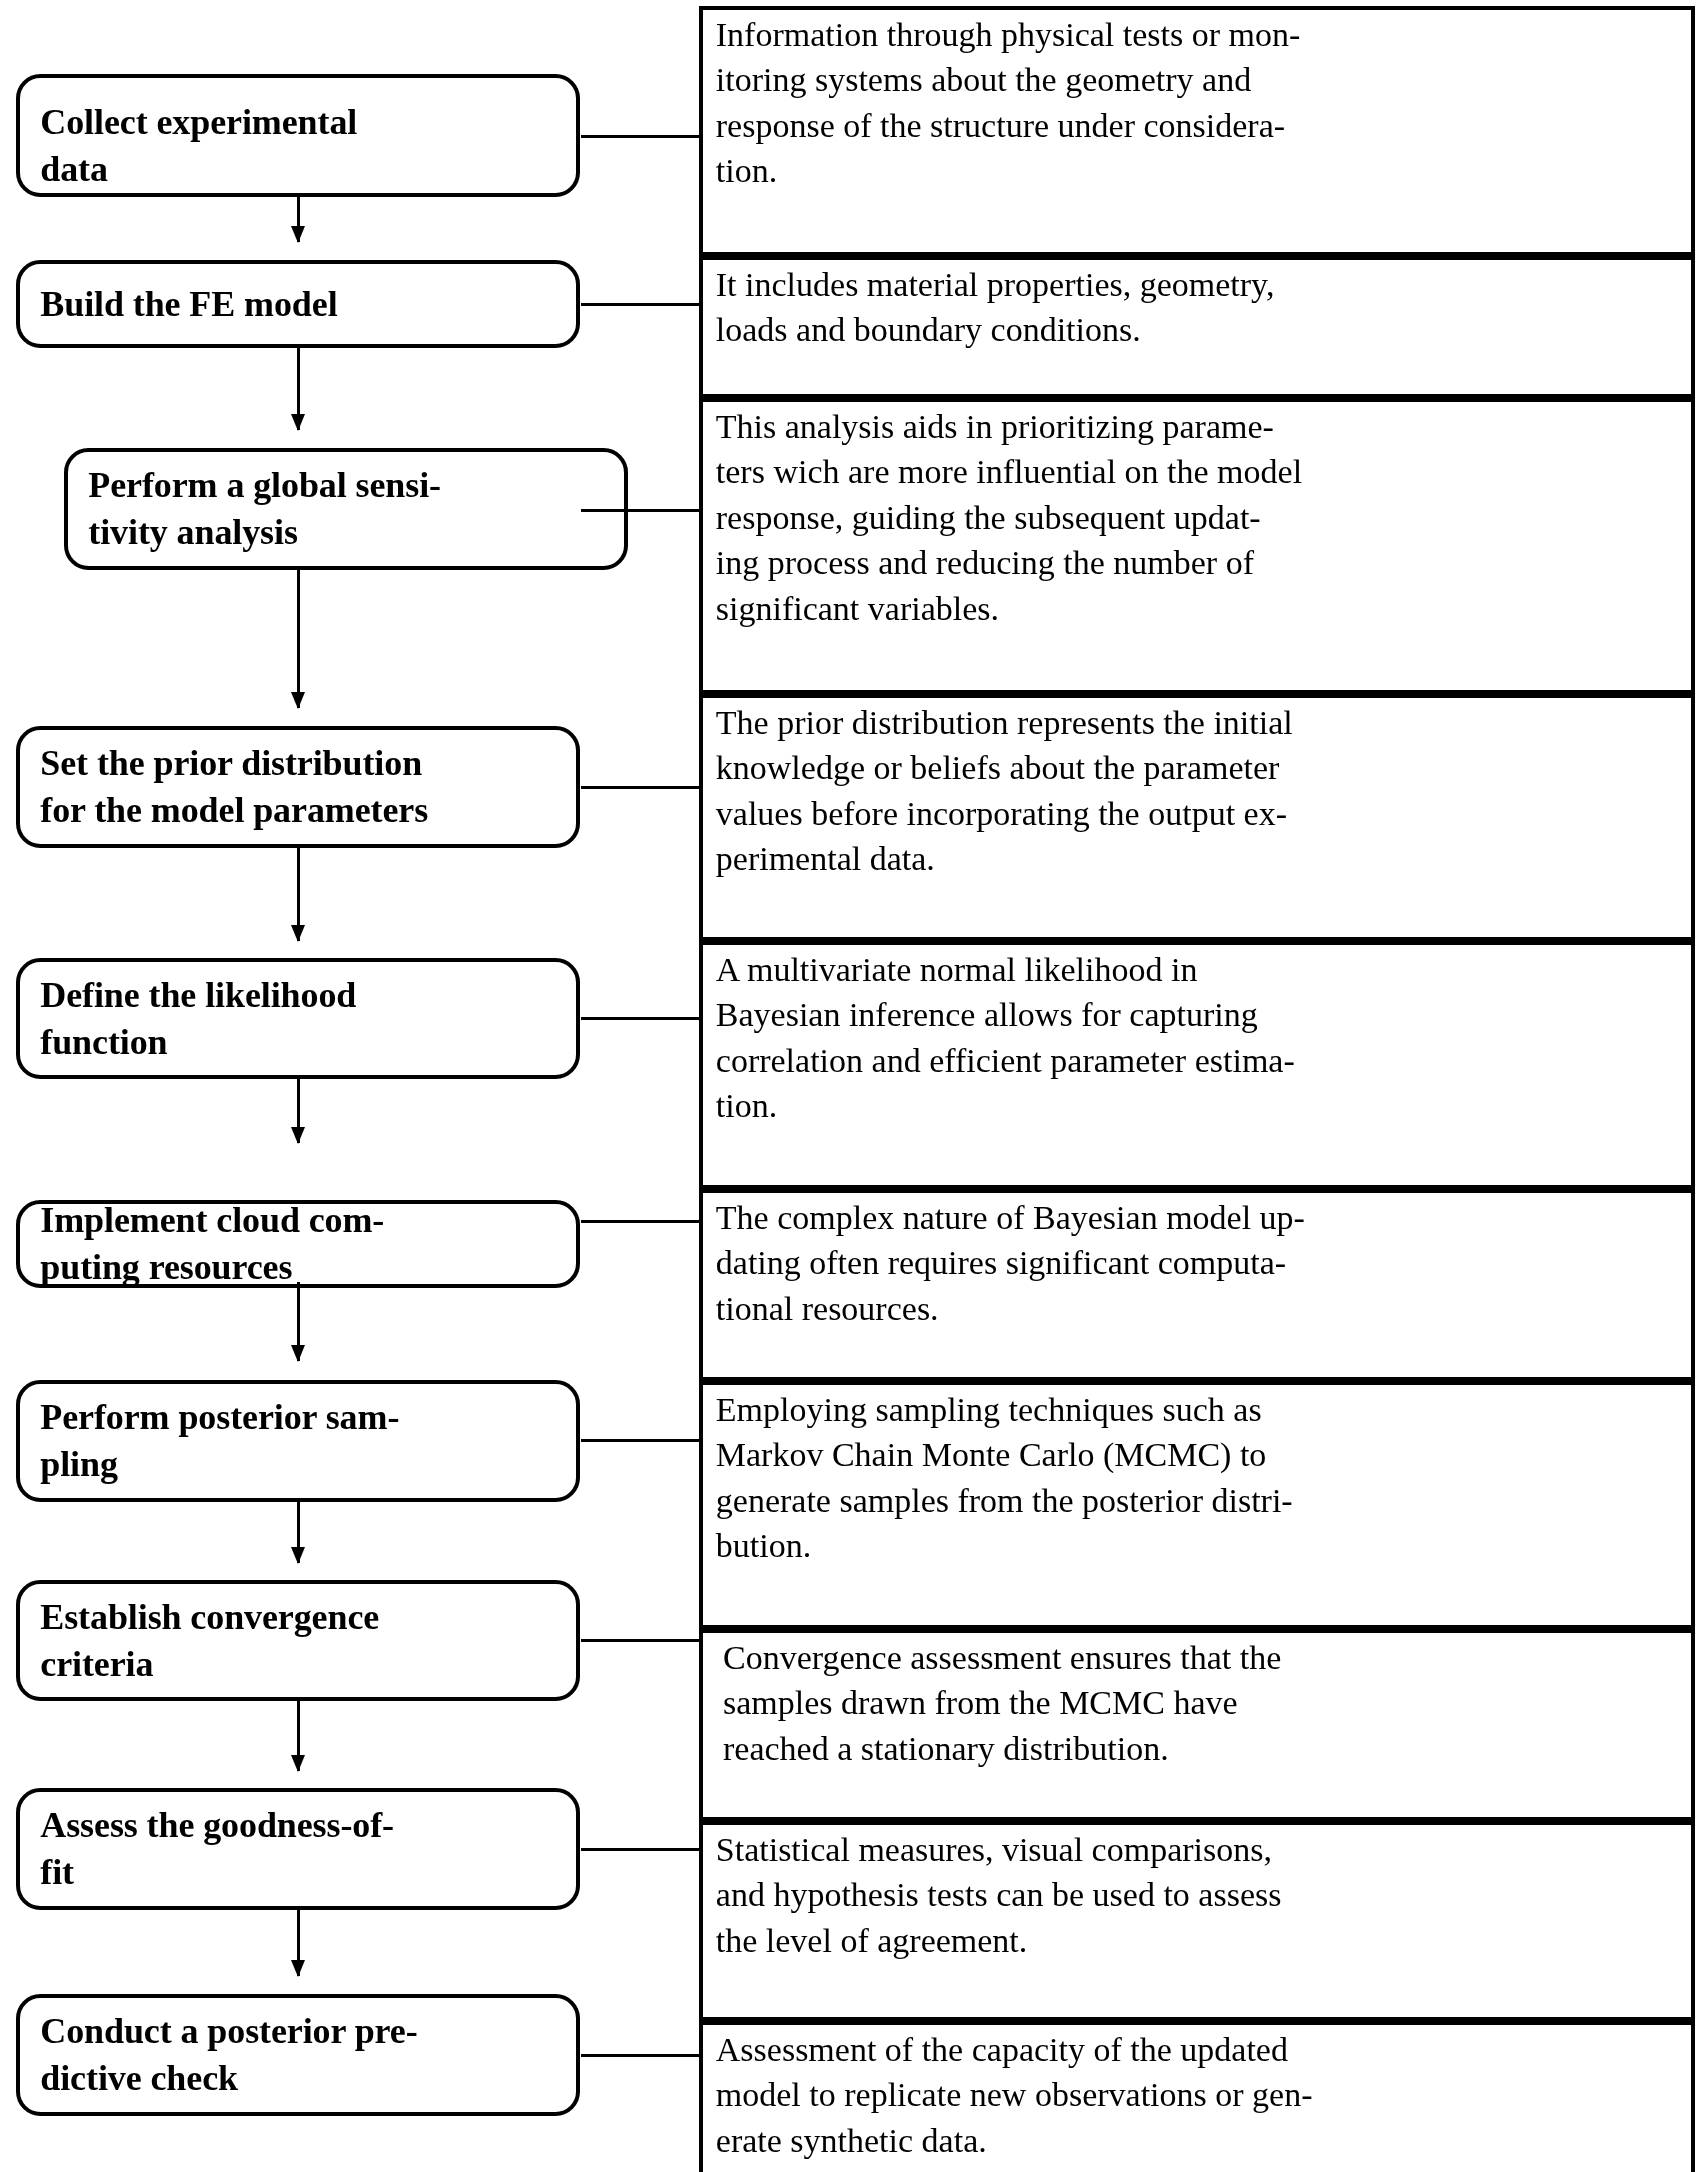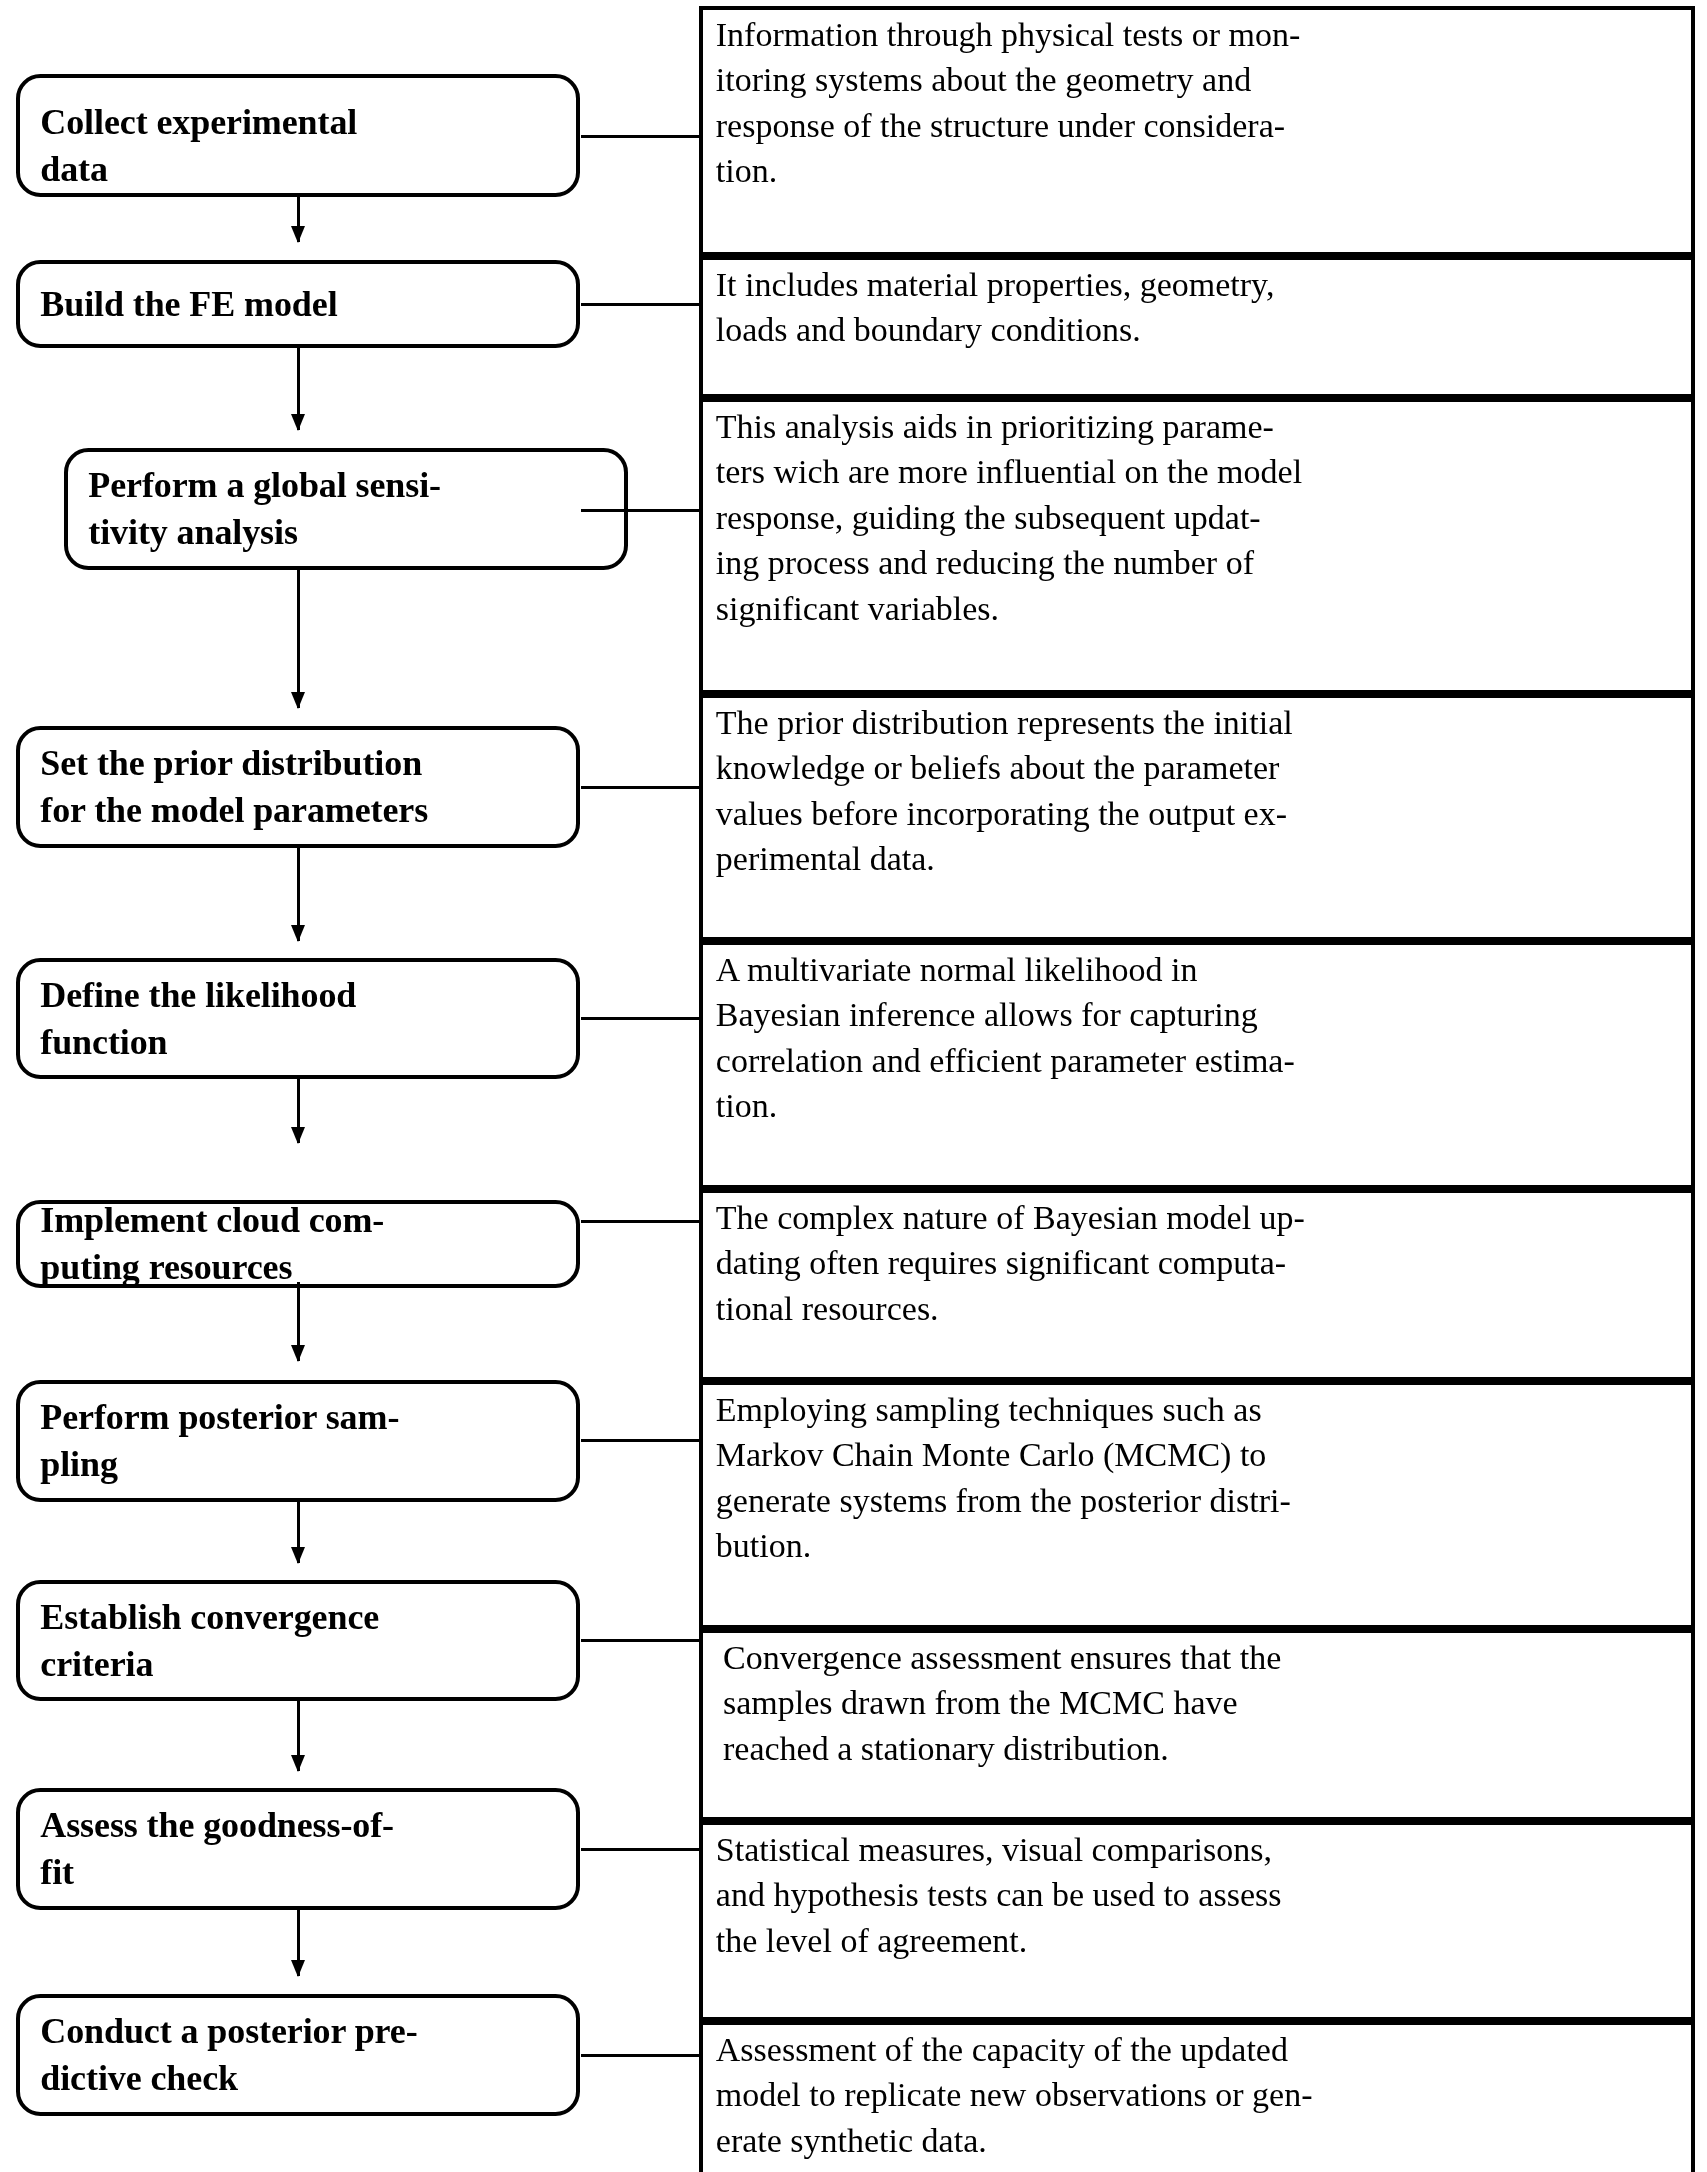--- a/index.html
+++ b/index.html
@@ -213,21 +213,21 @@
 
     <div class="desc-box" style="height:192px;">
       <div class="desc-text">The complex nature of Bayesian model up-
 dating often requires significant computa-
 tional resources.</div>
     </div>
 
     <div class="desc-box" style="height:248px;">
       <div class="desc-text">Employing sampling techniques such as
 Markov Chain Monte Carlo (MCMC) to
-generate systems from the posterior distri-
+generate samples from the posterior distri-
 bution.</div>
     </div>
 
     <div class="desc-box" style="height:192px;padding-left:20px;">
       <div class="desc-text">Convergence assessment ensures that the
 samples drawn from the MCMC have
 reached a stationary distribution.</div>
     </div>
 
     <div class="desc-box" style="height:200px;">

